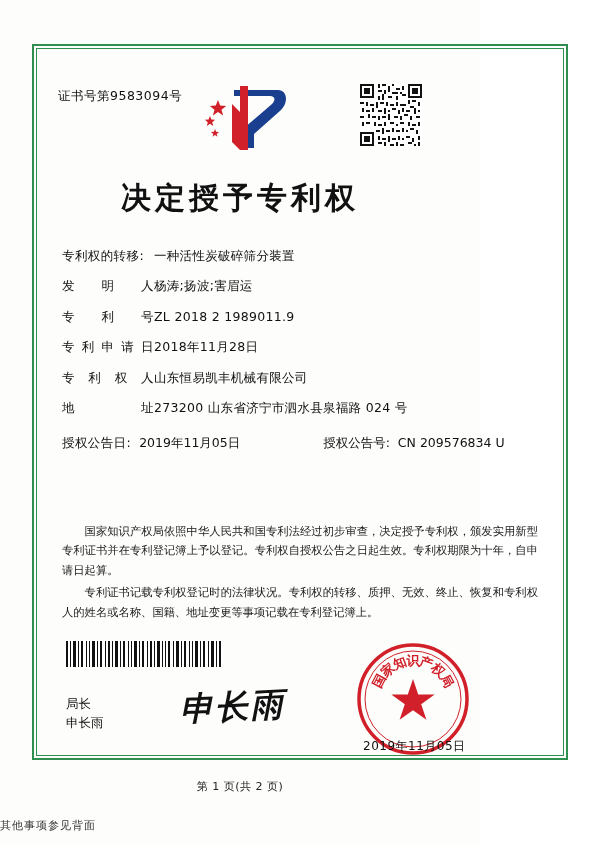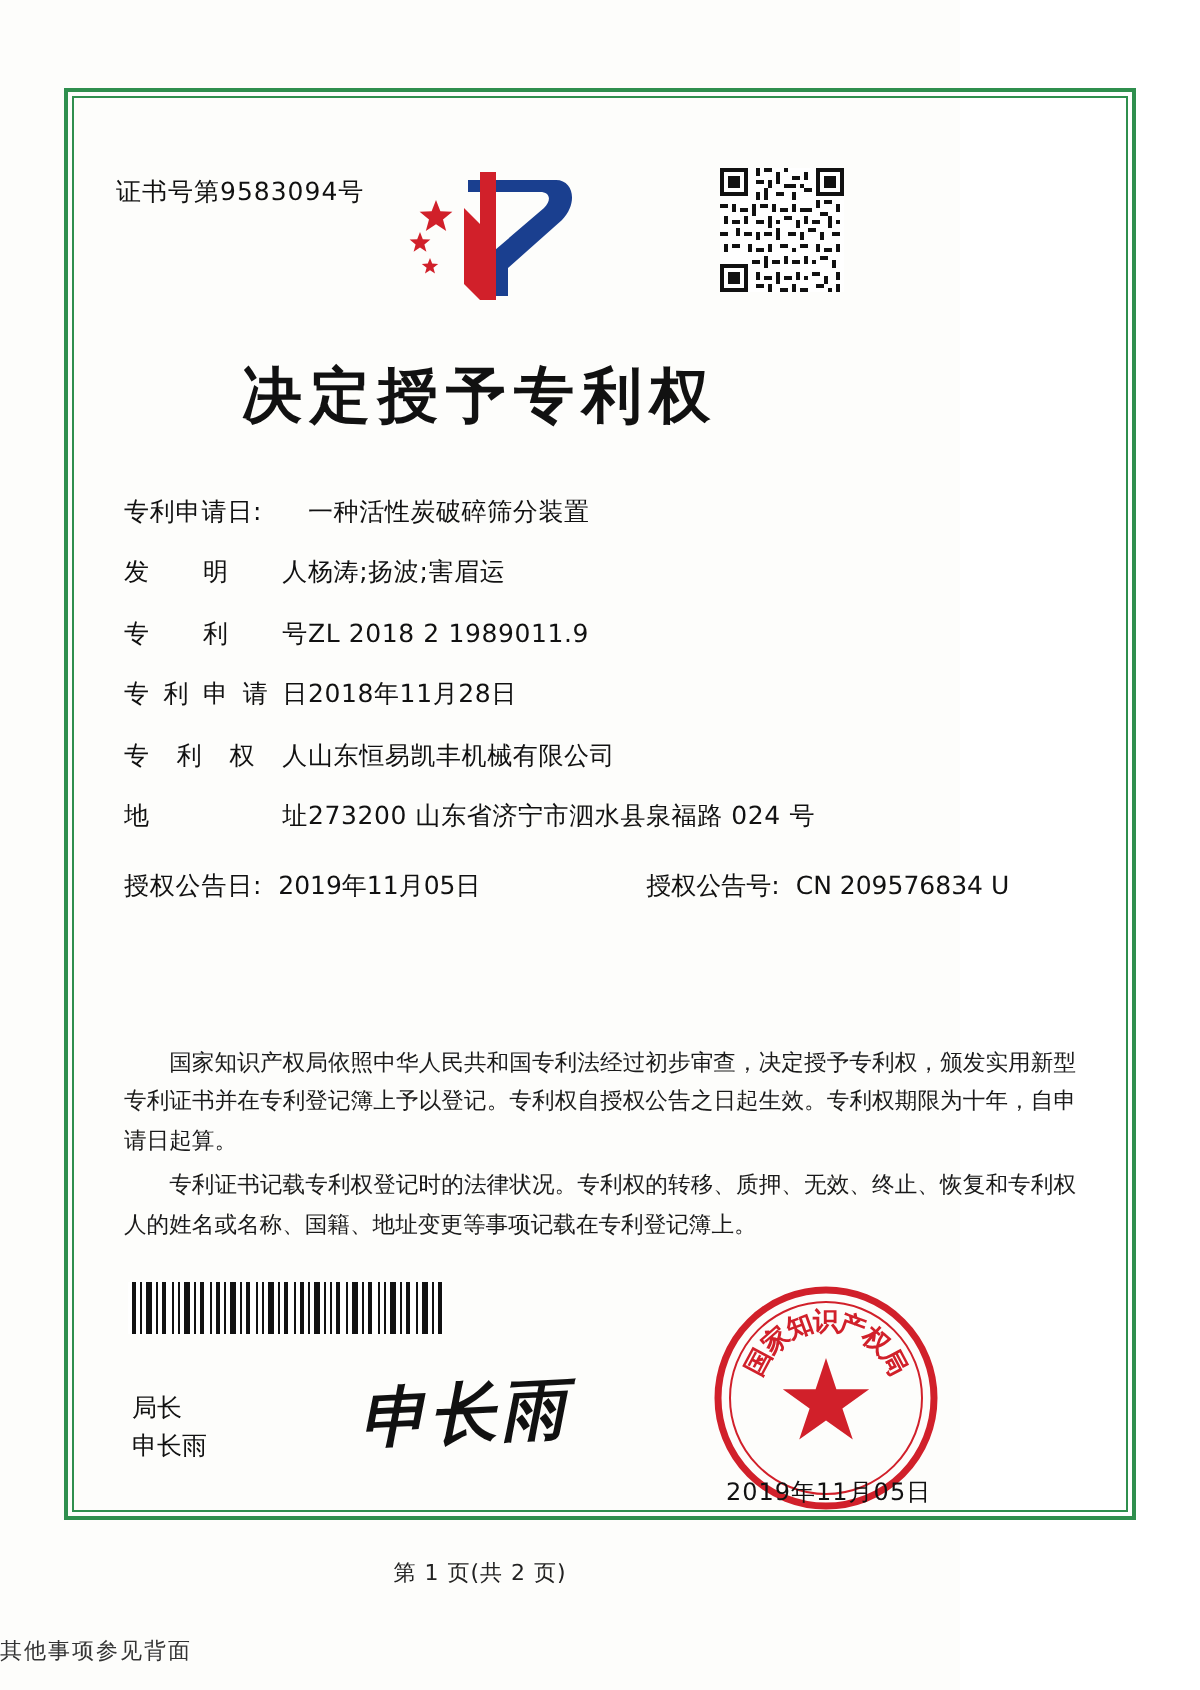--- a/index.html
+++ b/index.html
@@ -326,21 +326,21 @@
       <polygon points="22,34 23.4,37.6 27.2,37.8 24.2,40.2 25.2,43.9 22,41.7 18.8,43.9 19.8,40.2 16.8,37.8 20.6,37.6" fill="#d1202a"></polygon>
       <polygon points="27,47 28.1,49.8 31.1,50 28.7,51.9 29.5,54.8 27,53.1 24.5,54.8 25.3,51.9 22.9,50 25.9,49.8" fill="#d1202a"></polygon>
     </svg>
   </div>
 
   <div class="title">决定授予专利权</div>
 
   <div class="fields">
 
     <div class="field-row">
-      <span class="field-label w-name">专利申请日:</span>
+      <span class="field-label w-name">专利权的转移:</span>
       <span class="field-value">一种活性炭破碎筛分装置</span>
     </div>
 
     <div class="field-row">
       <span class="field-label w-4">发明人</span>
       <span class="field-value">杨涛;扬波;害眉运</span>
     </div>
 
     <div class="field-row">
       <span class="field-label w-4">专利号</span>

